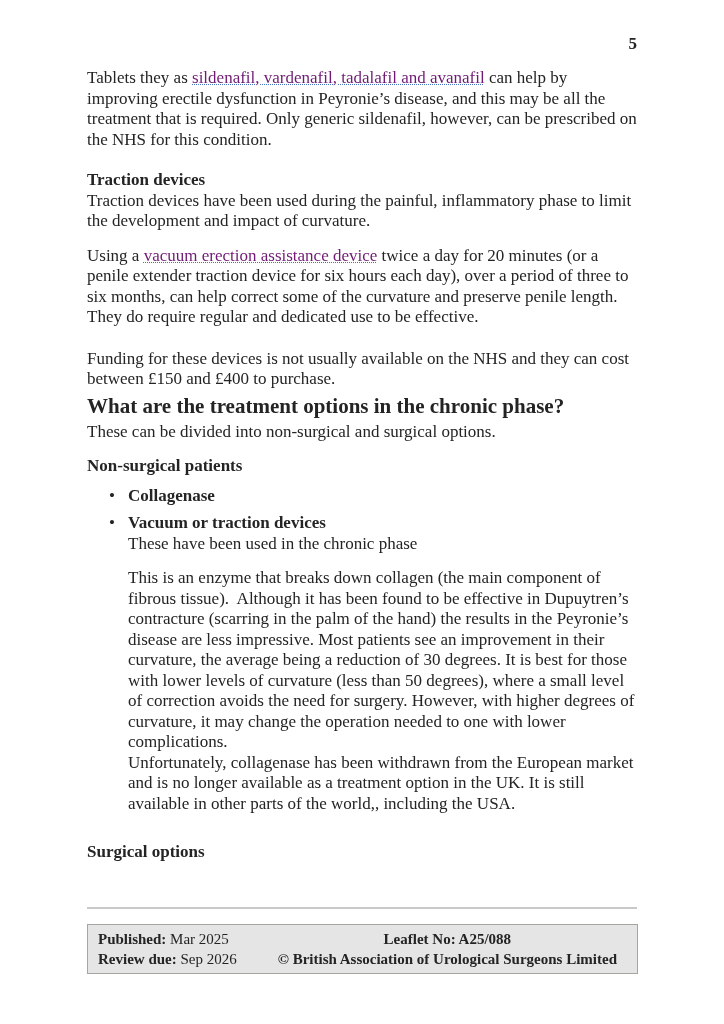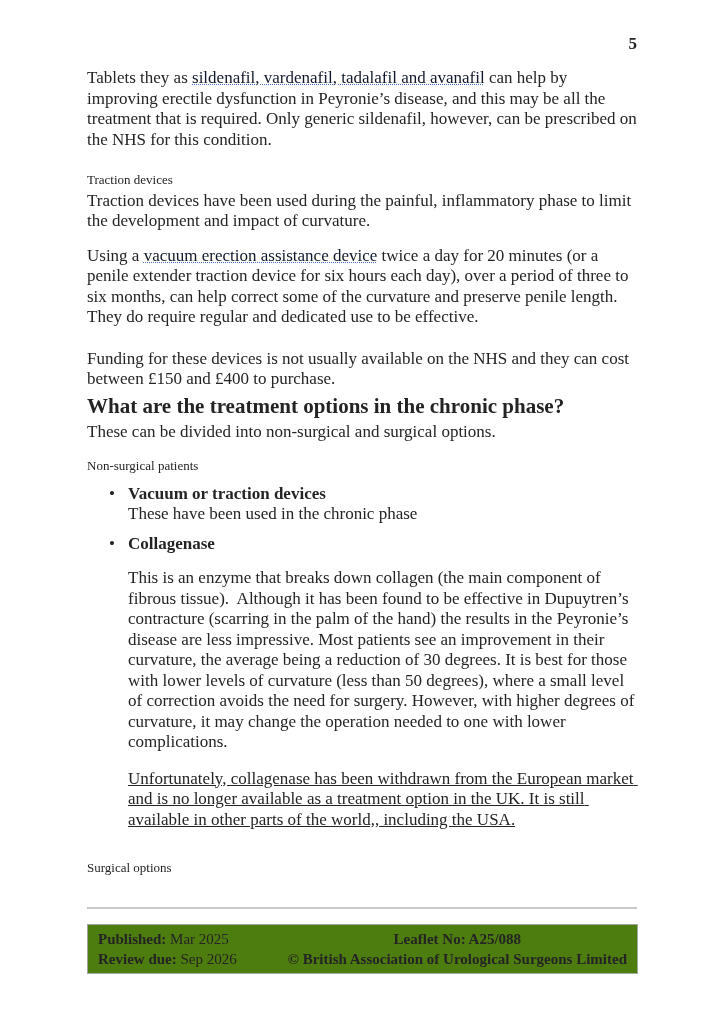--- a/index.html
+++ b/index.html
@@ -21,45 +21,45 @@
     font-size: 17px;
     line-height: 22px;
   }
 
   p.body {
     font-size: 17px;
     line-height: 20.5px;
     white-space: pre-wrap;
   }
   .sub-heading {
-    font-size: 13px;
+    font-size: 17px;
     line-height: 20.5px;
-    font-weight: normal;
+    font-weight: bold;
   }
   .main-heading {
     font-size: 21px;
     line-height: 26px;
     font-weight: bold;
     margin-top: 3px;
   }
 
   .m-para1   { margin-top: 13px; }
   .h-traction{ margin-top: 20px; }
   .m-using   { margin-top: 14px; }
   .m-funding { margin-top: 21px; }
   .m-intro   { margin-top: 3px; font-family: Liberation Serif, serif; }
   .h-nonsurg { margin-top: 14px; }
   .m-b1      { margin-top: 7px; }
   .m-b2      { margin-top: 9px; }
   .m-coll1   { margin-top: 14px; }
-  .m-coll2   { margin-top: 16px; text-decoration: underline; }
+  .m-coll2   { margin-top: 0; }
   .h-surgical{ margin-top: 28px; }
 
   .doc-link {
-    color: #0f172a;
+    color: #701a75;
     text-decoration: underline;
     text-decoration-style: dotted;
     text-decoration-color: #4472C4;
     text-decoration-thickness: 1px;
     cursor: pointer;
   }
 
   .bullet {
     position: relative;
     padding-left: 41px;
@@ -82,23 +82,23 @@
     top: 907px;
     width: 550px;
     height: 2px;
     background: #c9c9c9;
   }
   .footer-box {
     position: absolute;
     left: 87px;
     top: 924px;
     width: 551px;
-    background: #4d7c0f;
+    background: #e5e5e5;
     border: 1px solid #A3A89E;
-    padding: 4px 10px 4px 10px;
+    padding: 4px 20px 4px 10px;
     display: flex;
     justify-content: space-between;
     font-size: 15px;
     line-height: 20px;
   }
   .footer-right { text-align: center; font-weight: bold; }
 </style>
 </head>
 <body>
 
@@ -114,29 +114,29 @@
 
     <p class="body m-using"><span>Using a </span><a class="doc-link">vacuum erection assistance device</a><span> twice a day for 20 minutes (or a penile extender traction device for six hours each day), over a period of three to six months, can help correct some of the curvature and preserve penile length. They do require regular and dedicated use to be effective.</span></p>
 
     <p class="body m-funding">Funding for these devices is not usually available on the NHS and they can cost between £150 and £400 to purchase.</p>
 
     <div class="main-heading">What are the treatment options in the chronic phase?</div>
     <p class="body m-intro">These can be divided into non-surgical and surgical options.</p>
 
     <div class="sub-heading h-nonsurg">Non-surgical patients</div>
 
+    <div class="bullet m-b2">
+      <span class="bullet-dot"></span>
+      <div class="bullet-title">Collagenase</div>
+    </div>
+
     <div class="bullet m-b1">
       <span class="bullet-dot"></span>
       <div class="bullet-title">Vacuum or traction devices</div>
       <div class="bullet-text">These have been used in the chronic phase</div>
-    </div>
-
-    <div class="bullet m-b2">
-      <span class="bullet-dot"></span>
-      <div class="bullet-title">Collagenase</div>
     </div>
 
     <p class="body indent m-coll1">This is an enzyme that breaks down collagen (the main component of fibrous tissue).  Although it has been found to be effective in Dupuytren’s contracture (scarring in the palm of the hand) the results in the Peyronie’s disease are less impressive. Most patients see an improvement in their curvature, the average being a reduction of 30 degrees. It is best for those with lower levels of curvature (less than 50 degrees), where a small level of correction avoids the need for surgery. However, with higher degrees of curvature, it may change the operation needed to one with lower complications.</p>
     <p class="body indent m-coll2">Unfortunately, collagenase has been withdrawn from the European market and is no longer available as a treatment option in the UK. It is still available in other parts of the world,, including the USA.</p>
 
     <div class="sub-heading h-surgical">Surgical options</div>
   </div>
 
   <div class="footer-separator"></div>
 

